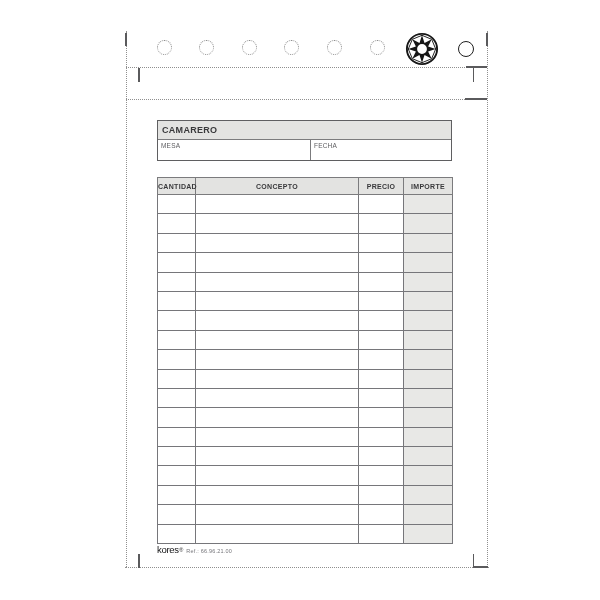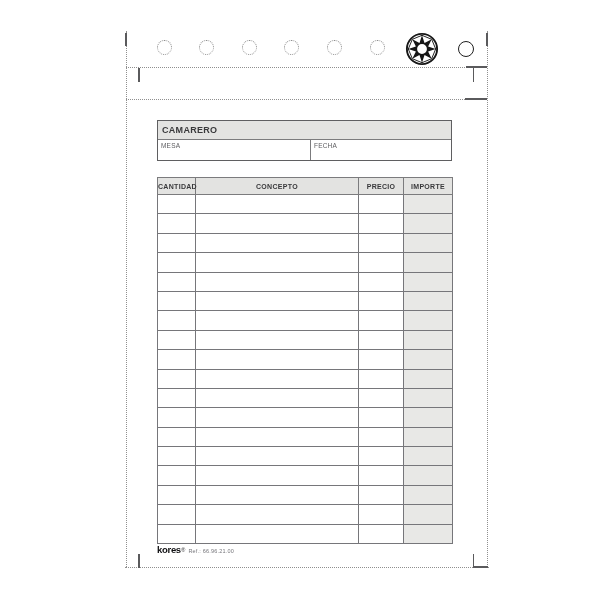--- a/index.html
+++ b/index.html
@@ -51,21 +51,21 @@
   }
   #order-table td{
     border:1px solid #76767a;height:18.4px;padding:0;
   }
   #order-table td.importe-cell{background:#e8e8e6;}
 
   
   .footer{
     left:157px;top:546px;display:flex;align-items:baseline;white-space:nowrap;
   }
-  .brand{font-size:9.5px;font-weight:bold;letter-spacing:-.3px;color:#111113;line-height:8px;}
+  .brand{font-size:9.5px;font-weight:normal;letter-spacing:-.3px;color:#111113;line-height:8px;}
   .brand-mark{font-size:5.5px;color:#2a2a2c;margin-left:.5px;position:relative;top:-1px;}
   .brand-ref{font-size:5.5px;color:#75757a;margin-left:3px;letter-spacing:.2px;}
 </style>
 </head>
 <body>
 
 <div class="abs" style="left:0;top:0;width:600px;height:600px;">
 
   <div class="abs vdot" style="left:125.5px;top:31px;height:536px;"></div>
   <div class="abs vdot" style="left:486.5px;top:31px;height:536px;"></div>

